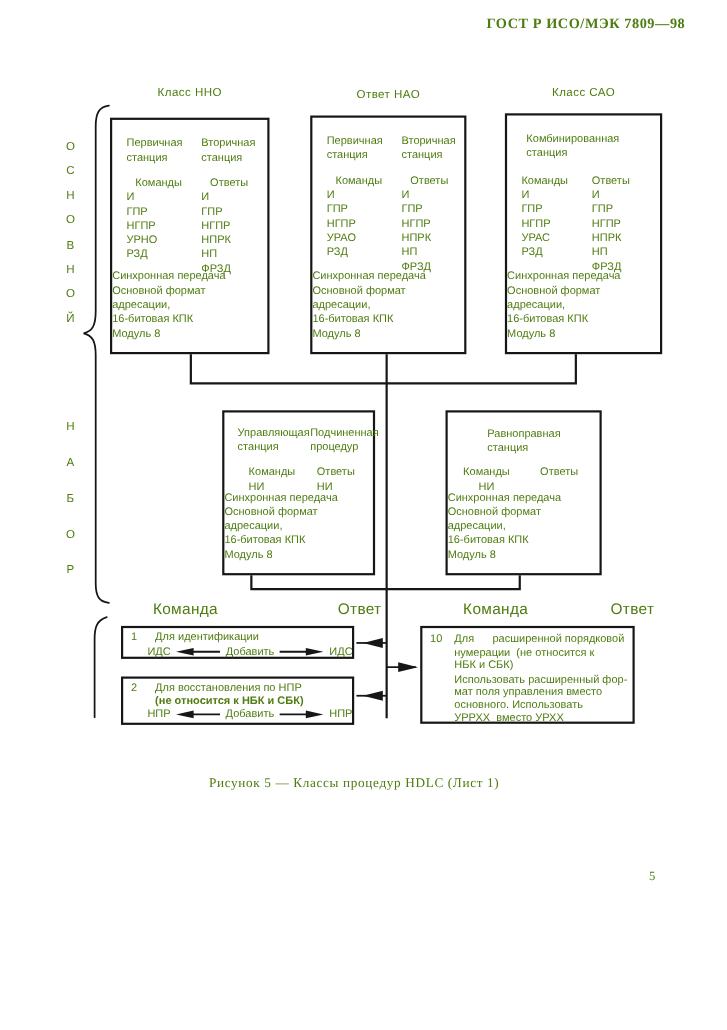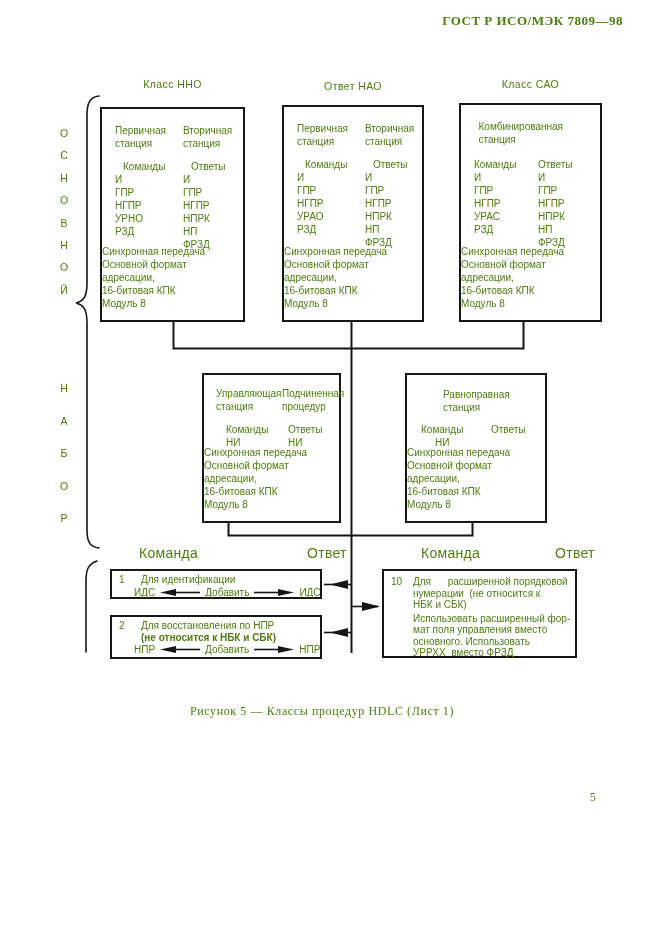--- a/index.html
+++ b/index.html
@@ -303,21 +303,21 @@
     <div class="n10-body">
       <div class="note-num">10</div>
       <div class="n10-lines">
         <div>Для      расширенной порядковой</div>
         <div>нумерации  (не относится к</div>
         <div>НБК и СБК)</div>
         <div class="n10-gap"></div>
         <div>Использовать расширенный фор-</div>
         <div>мат поля управления вместо</div>
         <div>основного. Использовать</div>
-        <div>УРРХХ  вместо ФРЗД</div>
+        <div>УРРХХ  вместо УРХХ</div>
       </div>
     </div>
   </div>
 
   <div class="abs caption">Рисунок 5 — Классы процедур HDLC (Лист 1)</div>
   <div class="abs page-num">5</div>
 
 </div>
 
 </body></html>

